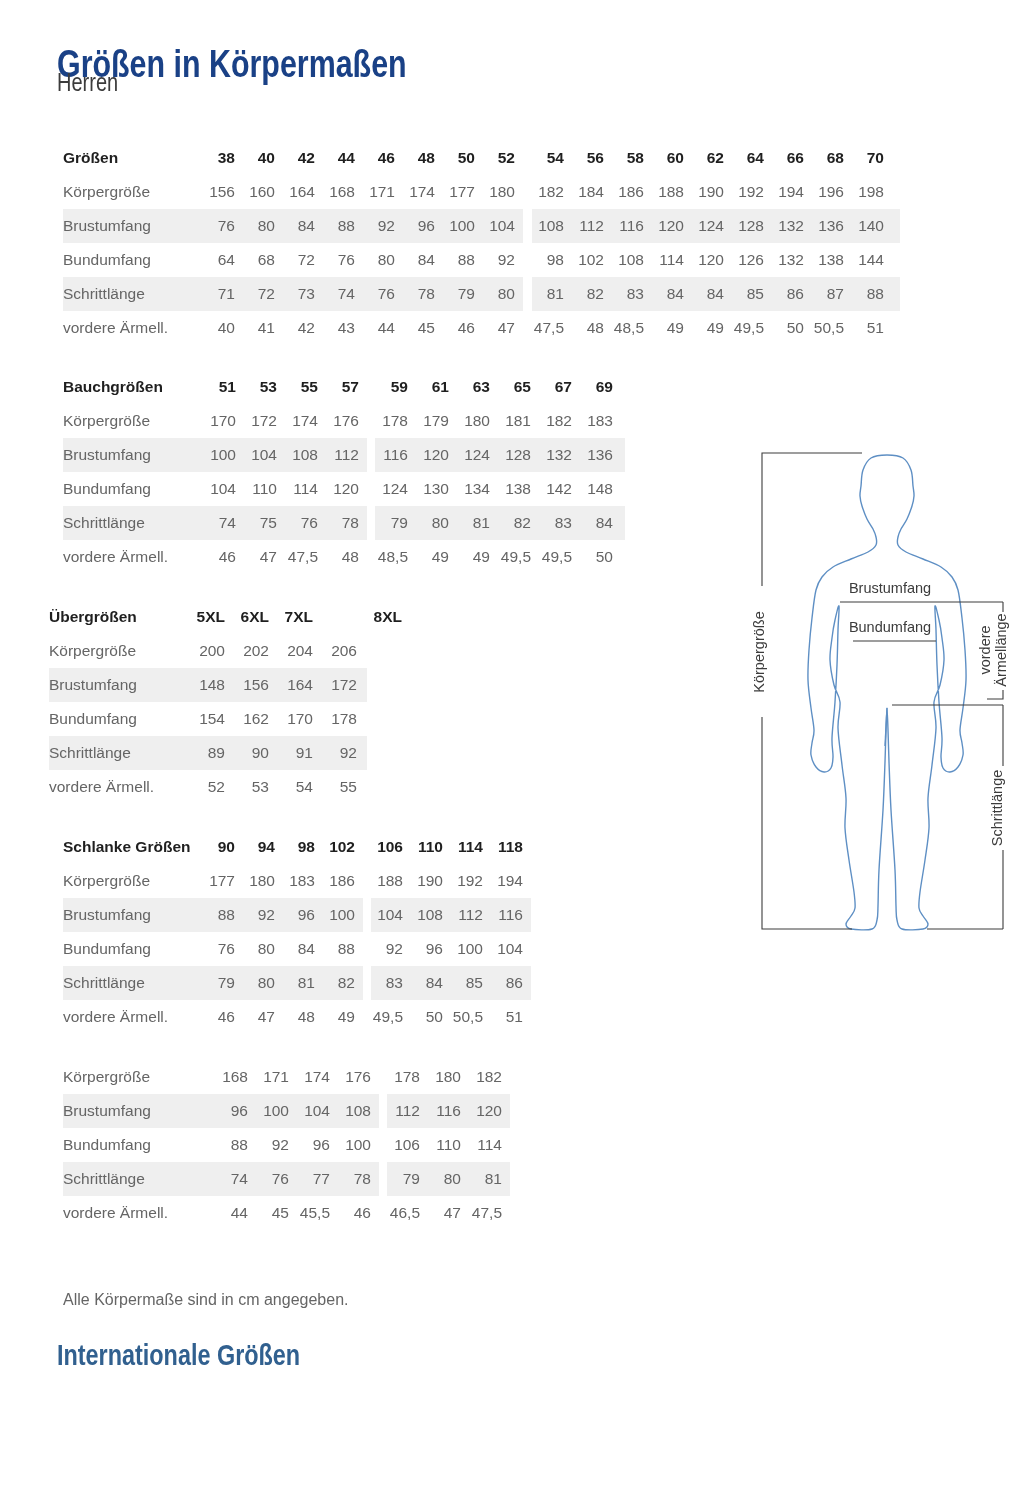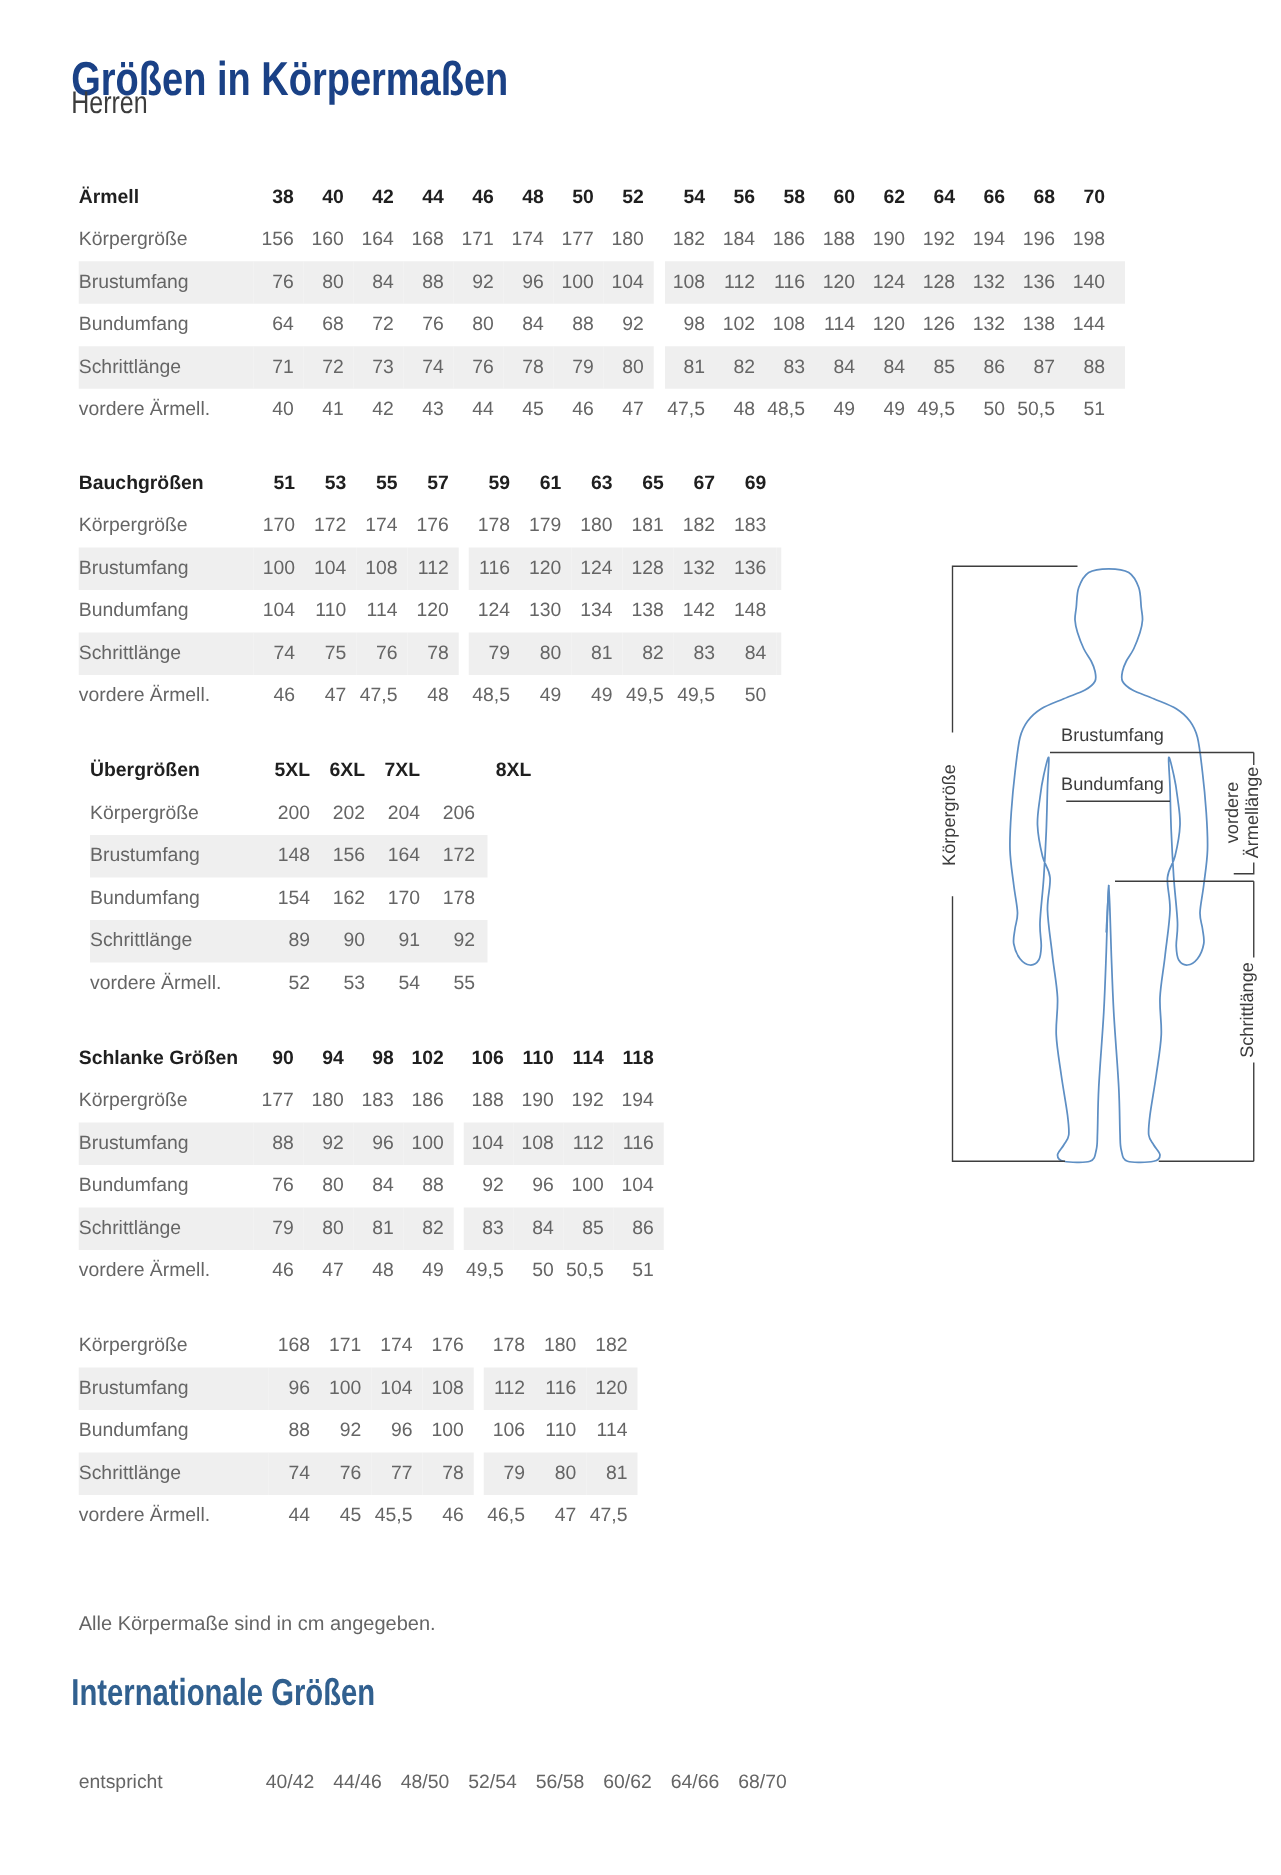--- a/index.html
+++ b/index.html
@@ -42,21 +42,21 @@
 </style>
 </head>
 <body>
 
 <h1 class="h1">Größen in Körpermaßen</h1>
 <div class="sub">Herren</div>
 
 <div id="tables">
     <div class="tbl" style="left: 63px; top: 141px; width: 837px;">
       <div class="trow" style="height: 34px;">
-        <div class="lbl hd" style="width: 140px;">Ärmell</div>
+        <div class="lbl hd" style="width: 140px;">Größen</div>
         <div class="cell right hd" style="width: 40px;">38</div>
         <div class="cell right hd" style="width: 40px;">40</div>
         <div class="cell right hd" style="width: 40px;">42</div>
         <div class="cell right hd" style="width: 40px;">44</div>
         <div class="cell right hd" style="width: 40px;">46</div>
         <div class="cell right hd" style="width: 40px;">48</div>
         <div class="cell right hd" style="width: 40px;">50</div>
         <div class="cell right hd" style="width: 40px;">52</div>
         <div class="spc" style="width: 9px;"></div>
         <div class="cell right hd" style="width: 40px;">54</div>
@@ -266,21 +266,21 @@
         <div class="spc" style="width: 8px;"></div>
         <div class="cell right" style="width: 41px;">48,5</div>
         <div class="cell right" style="width: 41px;">49</div>
         <div class="cell right" style="width: 41px;">49</div>
         <div class="cell right" style="width: 41px;">49,5</div>
         <div class="cell right" style="width: 41px;">49,5</div>
         <div class="cell right" style="width: 41px;">50</div>
         <div class="padc" style="width: 4px;"></div>
       </div>
     </div>
-    <div class="tbl" style="left: 72px; top: 600px; width: 318px;">
+    <div class="tbl" style="left: 49px; top: 600px; width: 318px;">
       <div class="trow" style="height: 34px;">
         <div class="lbl hd" style="width: 140px;">Übergrößen</div>
         <div class="cell right hd" style="width: 44px;">5XL</div>
         <div class="cell right hd" style="width: 44px;">6XL</div>
         <div class="cell right hd" style="width: 44px;">7XL</div>
         <div class="cell right hd" style="width: 44px; margin-left: 45px;">8XL</div>
         <div class="padc" style="width: 2px;"></div>
       </div>
       <div class="trow" style="height: 34px;">
         <div class="lbl" style="width: 140px;">Körpergröße</div>
@@ -448,31 +448,20 @@
         <div class="cell right" style="width: 41px;">45</div>
         <div class="cell right" style="width: 41px;">45,5</div>
         <div class="cell right" style="width: 41px;">46</div>
         <div class="spc" style="width: 8px;"></div>
         <div class="cell right" style="width: 41px;">46,5</div>
         <div class="cell right" style="width: 41px;">47</div>
         <div class="cell right" style="width: 41px;">47,5</div>
       </div>
     </div>
     <div class="tbl" style="left: 63px; top: 1408px; width: 574px;">
-      <div class="trow" style="height: 36px;">
-        <div class="lbl" style="width: 142px;">entspricht</div>
-        <div class="cell center" style="width: 54px;">40/42</div>
-        <div class="cell center" style="width: 54px;">44/46</div>
-        <div class="cell center" style="width: 54px;">48/50</div>
-        <div class="cell center" style="width: 54px;">52/54</div>
-        <div class="cell center" style="width: 54px;">56/58</div>
-        <div class="cell center" style="width: 54px;">60/62</div>
-        <div class="cell center" style="width: 54px;">64/66</div>
-        <div class="cell center" style="width: 54px;">68/70</div>
-      </div>
     </div>
   </div>
 
 <div class="note">Alle Körpermaße sind in cm angegeben.</div>
 <div class="h2">Internationale Größen</div>
 
 <svg class="fig" viewBox="0 0 285 500" xmlns="http://www.w3.org/2000/svg">
   <path id="body-outline" class="bodyline" d="M147,15C152.3,15.0 159.0,15.5 163,18C167.0,20.5 169.3,25.3 171,30C172.7,34.7 172.5,41.7 173,46C173.5,50.3 174.2,52.7 174,56C173.8,59.3 173.2,62.2 172,66C170.8,69.8 168.8,75.2 167,79C165.2,82.8 162.5,86.0 161,89C159.5,92.0 158.5,94.3 158,97C157.5,99.7 156.7,102.5 158,105C159.3,107.5 161.8,109.7 166,112C170.2,114.3 177.2,116.5 183,119C188.8,121.5 196.2,124.0 201,127C205.8,130.0 209.2,133.2 212,137C214.8,140.8 216.3,143.2 218,150C219.7,156.8 220.8,168.0 222,178C223.2,188.0 224.3,199.7 225,210C225.7,220.3 226.3,230.3 226,240C225.7,249.7 224.0,259.7 223,268C222.0,276.3 220.2,284.2 220,290C219.8,295.8 221.5,298.8 222,303C222.5,307.2 223.7,311.0 223,315C222.3,319.0 220.2,324.2 218,327C215.8,329.8 212.5,331.8 210,332C207.5,332.2 204.5,330.5 203,328C201.5,325.5 201.2,322.0 201,317C200.8,312.0 202.3,307.2 202,298C201.7,288.8 199.8,274.2 199,262C198.2,249.8 197.5,237.0 197,225C196.5,213.0 196.3,199.8 196,190C195.7,180.2 194.5,167.7 195,166C195.5,164.3 197.8,174.7 199,180C200.2,185.3 201.2,191.3 202,198C202.8,204.7 204.3,212.2 204,220C203.7,227.8 201.7,238.0 200,245C198.3,252.0 194.7,254.8 194,262C193.3,269.2 196.3,277.5 196,288C195.7,298.5 193.3,313.3 192,325C190.7,336.7 188.5,347.5 188,358C187.5,368.5 189.5,377.7 189,388C188.5,398.3 186.5,409.3 185,420C183.5,430.7 181.0,444.0 180,452C179.0,460.0 178.5,464.0 179,468C179.5,472.0 181.5,473.3 183,476C184.5,478.7 188.0,481.8 188,484C188.0,486.2 187.3,488.2 183,489C178.7,489.8 166.3,490.5 162,489C157.7,487.5 158.0,483.8 157,480C156.0,476.2 156.3,474.3 156,466C155.7,457.7 155.8,446.0 155,430C154.2,414.0 152.0,388.0 151,370C150.0,352.0 149.5,335.3 149,322C148.5,308.7 148.3,299.0 148,290C147.7,281.0 147.3,268.0 147,268C146.7,268.0 146.3,281.0 146,290C145.7,299.0 145.5,308.7 145,322C144.5,335.3 144.0,352.0 143,370C142.0,388.0 139.8,414.0 139,430C138.2,446.0 138.3,457.7 138,466C137.7,474.3 138.0,476.2 137,480C136.0,483.8 136.3,487.5 132,489C127.7,490.5 115.3,489.8 111,489C106.7,488.2 106.0,486.2 106,484C106.0,481.8 109.5,478.7 111,476C112.5,473.3 114.5,472.0 115,468C115.5,464.0 115.0,460.0 114,452C113.0,444.0 110.5,430.7 109,420C107.5,409.3 105.5,398.3 105,388C104.5,377.7 106.5,368.5 106,358C105.5,347.5 103.3,336.7 102,325C100.7,313.3 98.3,298.5 98,288C97.7,277.5 100.7,269.2 100,262C99.3,254.8 95.7,252.0 94,245C92.3,238.0 90.3,227.8 90,220C89.7,212.2 91.2,204.7 92,198C92.8,191.3 93.8,185.3 95,180C96.2,174.7 98.5,164.3 99,166C99.5,167.7 98.3,180.2 98,190C97.7,199.8 97.5,213.0 97,225C96.5,237.0 95.8,249.8 95,262C94.2,274.2 92.3,288.8 92,298C91.7,307.2 93.2,312.0 93,317C92.8,322.0 92.5,325.5 91,328C89.5,330.5 86.5,332.2 84,332C81.5,331.8 78.2,329.8 76,327C73.8,324.2 71.7,319.0 71,315C70.3,311.0 71.5,307.2 72,303C72.5,298.8 74.2,295.8 74,290C73.8,284.2 72.0,276.3 71,268C70.0,259.7 68.3,249.7 68,240C67.7,230.3 68.3,220.3 69,210C69.7,199.7 70.8,188.0 72,178C73.2,168.0 74.3,156.8 76,150C77.7,143.2 79.2,140.8 82,137C84.8,133.2 88.2,130.0 93,127C97.8,124.0 105.2,121.5 111,119C116.8,116.5 123.8,114.3 128,112C132.2,109.7 134.7,107.5 136,105C137.3,102.5 136.5,99.7 136,97C135.5,94.3 134.5,92.0 133,89C131.5,86.0 128.8,82.8 127,79C125.2,75.2 123.2,69.8 122,66C120.8,62.2 120.2,59.3 120,56C119.8,52.7 120.5,50.3 121,46C121.5,41.7 121.3,34.7 123,30C124.7,25.3 127.0,20.5 131,18C135.0,15.5 141.7,15.0 147,15Z"></path>
   <path class="bodyline" d="M147,268 L145,306" stroke-width="2"></path>
   <path class="mline" d="

